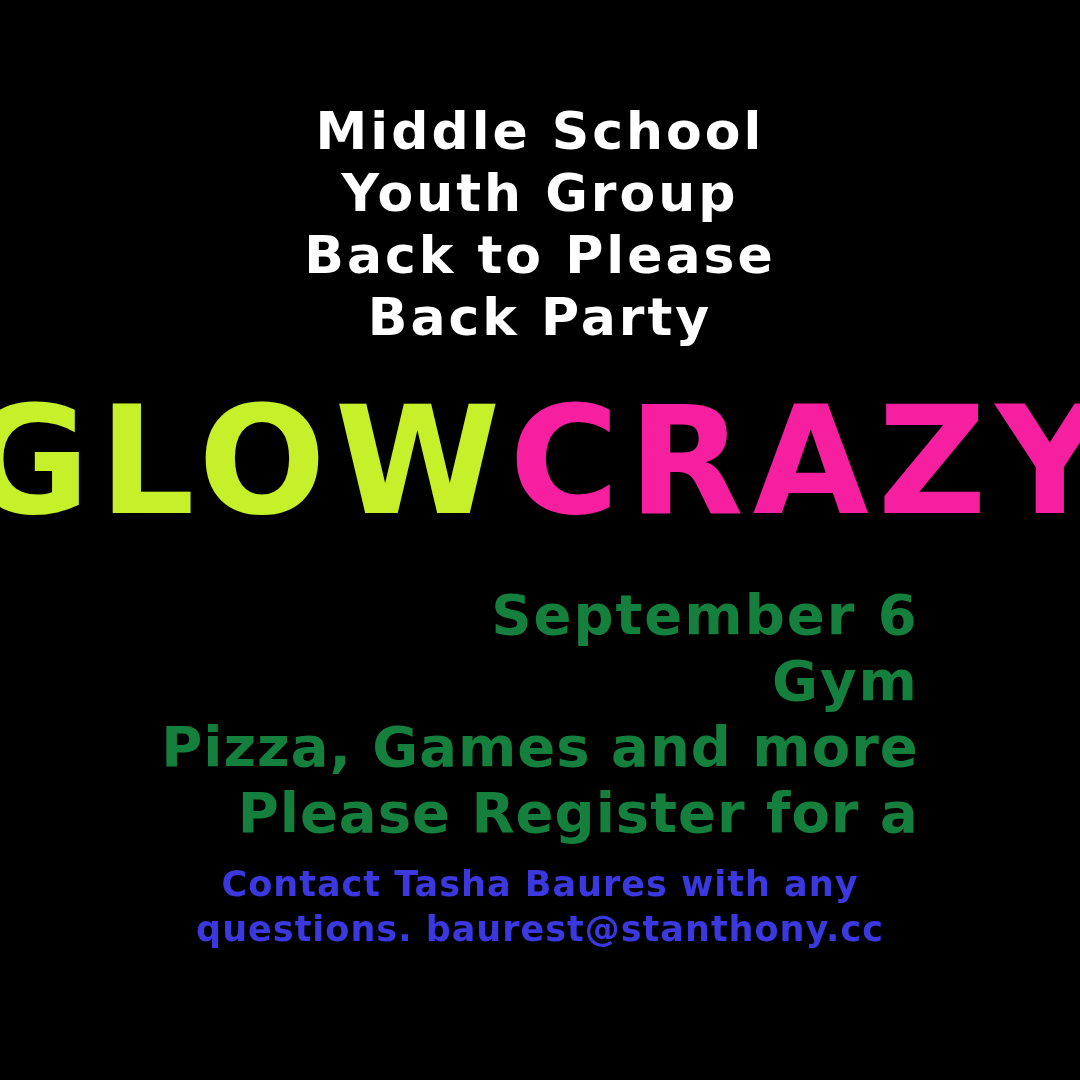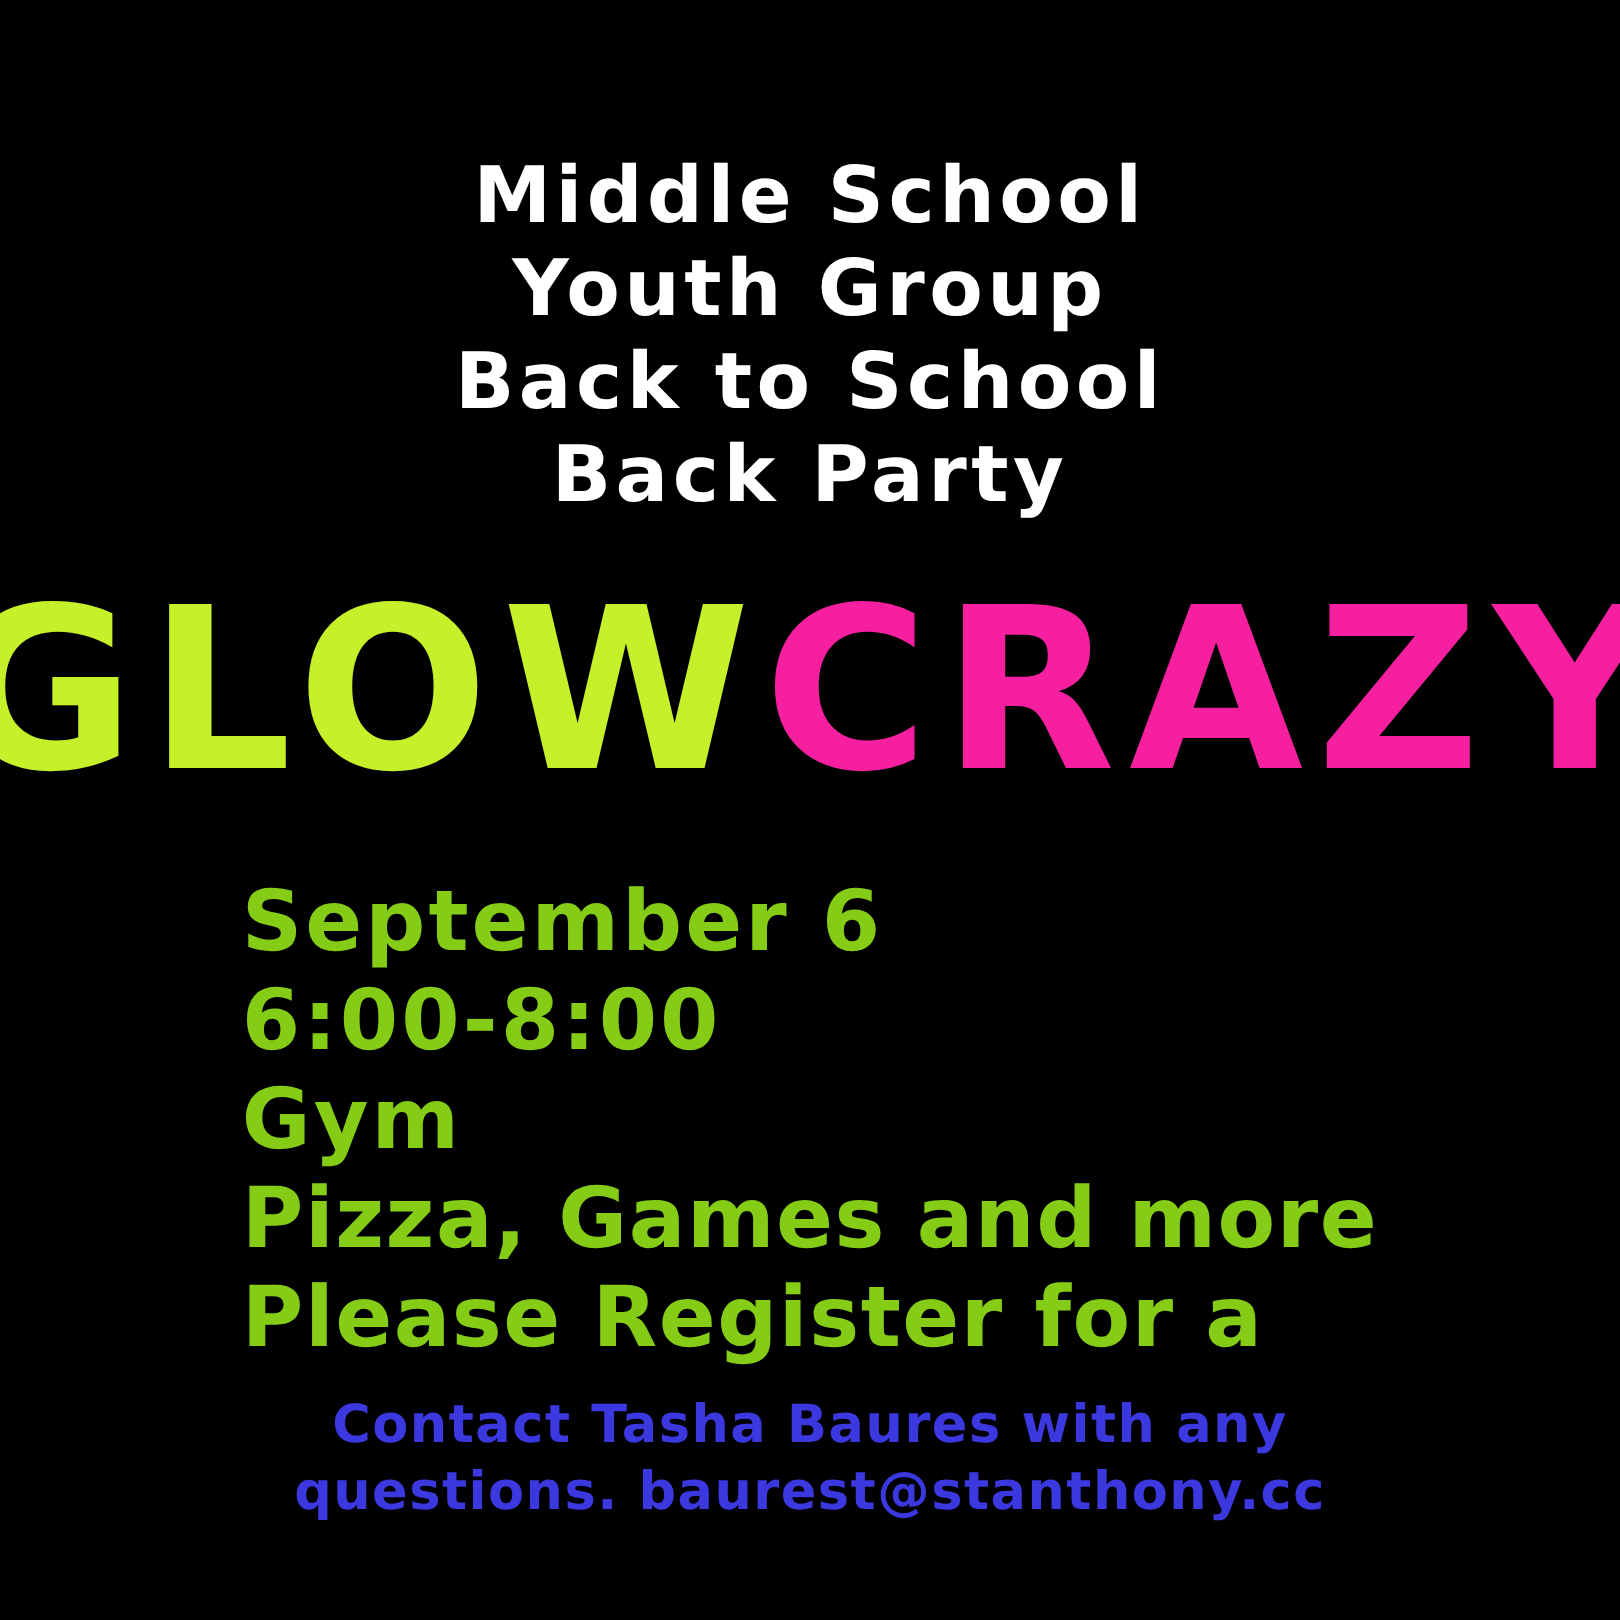--- a/index.html
+++ b/index.html
@@ -49,22 +49,22 @@
     font-weight: bold;
     font-size: 150px;
     line-height: 150px;
     letter-spacing: 9px;
   }
   .glow-green { color: #c6f02a; }
   .glow-pink  { color: #f51fa0; }
 
   .details {
     margin-top: 46px;
-    text-align: left;
-    color: #84cc16;
+    text-align: right;
+    color: #15803d;
     font-family: "DejaVu Sans", sans-serif;
     font-weight: bold;
   }
   .details .line {
     font-size: 56px;
     line-height: 66px;
     letter-spacing: 2px;
     white-space: nowrap;
   }
   .details .line.wide {
@@ -84,32 +84,31 @@
   .contact div { white-space: nowrap; text-align: center; }
 </style>
 </head>
 <body>
 
 <div class="poster">
 
   <div class="headline">
     <div>Middle School</div>
     <div>Youth Group</div>
-    <div>Back to School</div>
+    <div>Back to Please</div>
     <div>Back Party</div>
   </div>
 
   <div class="glow-wrap">
     <span class="glow-word glow-green">GLOW</span>
       <span class="glow-word glow-pink">CRAZY</span>
   </div>
 
   <div class="details">
     <div class="line">September 6</div>
-    <div class="line">6:00-8:00</div>
     <div class="line">Gym</div>
     <div class="line wide">Pizza, Games and more</div>
     <div class="line wide">Please Register for a</div>
   </div>
 
   <div class="contact">
     <div>Contact Tasha Baures with any</div>
     <div>questions. baurest@stanthony.cc</div>
   </div>
 

